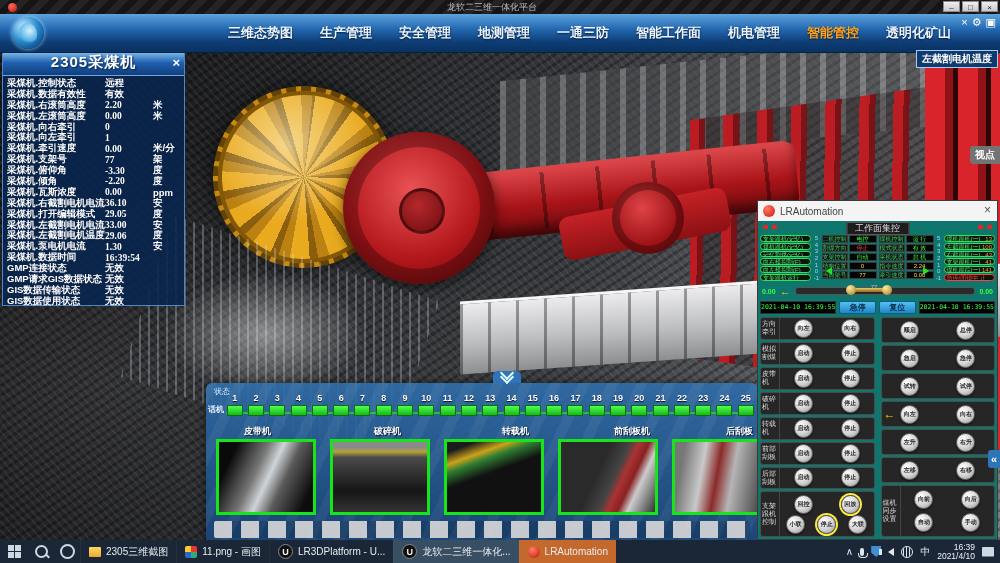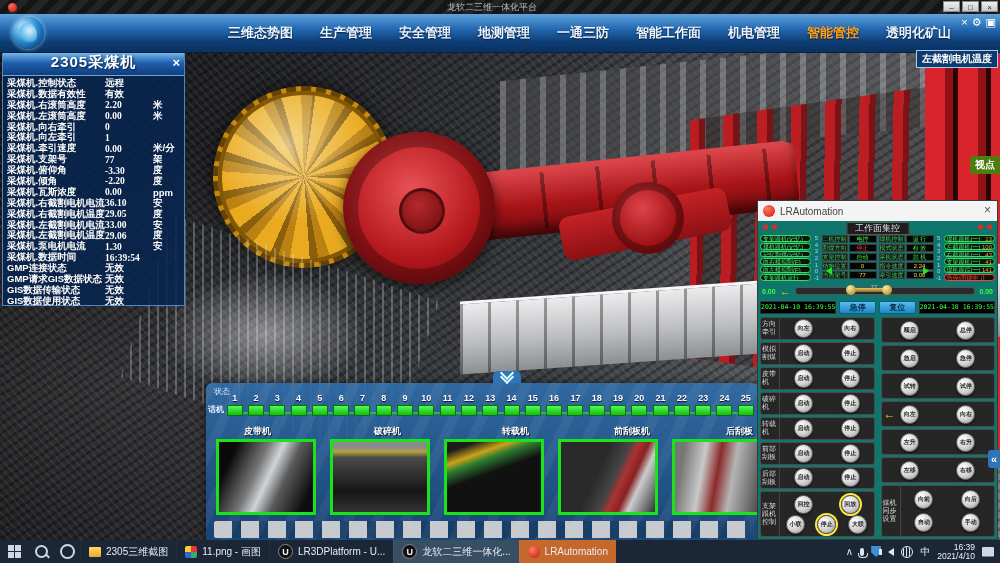--- a/index.html
+++ b/index.html
@@ -74,21 +74,21 @@
     background:rgba(8,36,78,.88);border:1px solid #4d88c8;box-sizing:border-box;}
   #mpanel-header{height:22px;background:linear-gradient(#73b6ea,#1f5fae 45%,#113e7d);display:flex;align-items:flex-start;justify-content:center;position:relative;border-bottom:1px solid #6fa7dd;}
   #mpanel-title{font-size:15px;font-weight:bold;color:#fff;letter-spacing:1px;text-shadow:1px 1px 2px #05203f;}
   #mpanel-close{position:absolute;right:4px;top:2px;color:#fff;font-size:13px;font-weight:bold;cursor:pointer;}
   #mpanel-rows{padding:2px 0 0 4px;}
   .mrow{display:flex;height:10.9px;align-items:center;}
   .mrow .ml{width:98px;font-size:9.5px;font-weight:bold;color:#fff;white-space:nowrap;overflow:hidden;}
   .mrow .mv{width:48px;font-size:9.5px;font-weight:bold;color:#fff;font-family:Liberation Serif, serif;}
   .mrow .mu{flex:1;font-size:9.5px;font-weight:bold;color:#fff;}
   
-  #viewtab{position:absolute;right:0;top:156px;z-index:21;background:#4d7c0f;color:#fff;font-size:10px;font-weight:bold;
+  #viewtab{position:absolute;right:0;top:146px;z-index:21;background:#737373;color:#fff;font-size:10px;font-weight:bold;
     padding:2px 5px;border-radius:3px 0 0 3px;}
   #collapsetab{position:absolute;right:0;top:450px;z-index:32;background:#2f74b8;color:#fff;font-size:11px;font-weight:bold;
     padding:3px 3px;border-radius:3px 0 0 3px;}
   
   #dock{position:absolute;left:206px;top:383px;width:552px;height:157px;z-index:25;border-radius:6px 6px 0 0;
     background:linear-gradient(rgba(47,108,168,.92),rgba(24,70,122,.92));box-shadow:0 0 8px rgba(0,0,0,.5);}
   #dock .dtex{position:absolute;inset:0;border-radius:6px 6px 0 0;
     background:repeating-linear-gradient(115deg,rgba(255,255,255,.05) 0 10px,transparent 10px 26px);}
   #dock-chevron{position:absolute;left:287px;top:-12px;width:28px;height:12px;background:#2f74b8;border-radius:5px 5px 0 0;}
   #dock-chevron i,#dock-chevron b{position:absolute;left:9px;width:8px;height:8px;border:solid #dff;border-width:0 2px 2px 0;transform:rotate(45deg);}
@@ -315,21 +315,21 @@
         <span class="ml">采煤机.瓦斯浓度</span>
         <span class="mv">0.00</span>
         <span class="mu">ppm</span>
       </div>
         <div class="mrow">
         <span class="ml">采煤机.右截割电机电流</span>
         <span class="mv">36.10</span>
         <span class="mu">安</span>
       </div>
         <div class="mrow">
-        <span class="ml">采煤机.右截割电机温度</span>
+        <span class="ml">采煤机.打开编辑模式</span>
         <span class="mv">29.05</span>
         <span class="mu">度</span>
       </div>
         <div class="mrow">
         <span class="ml">采煤机.左截割电机电流</span>
         <span class="mv">33.00</span>
         <span class="mu">安</span>
       </div>
         <div class="mrow">
         <span class="ml">采煤机.左截割电机温度</span>

